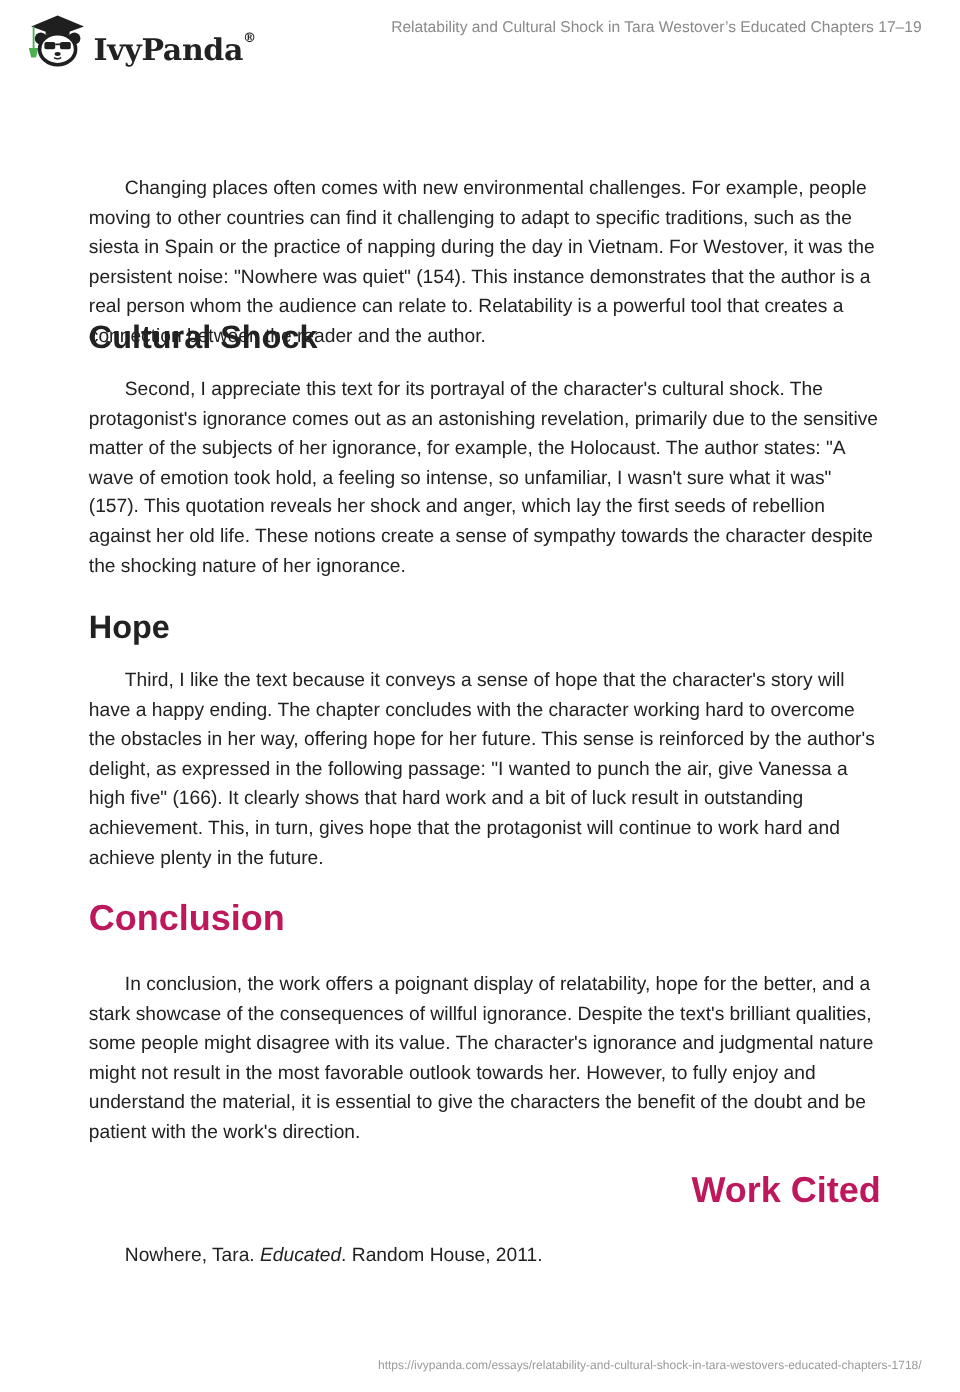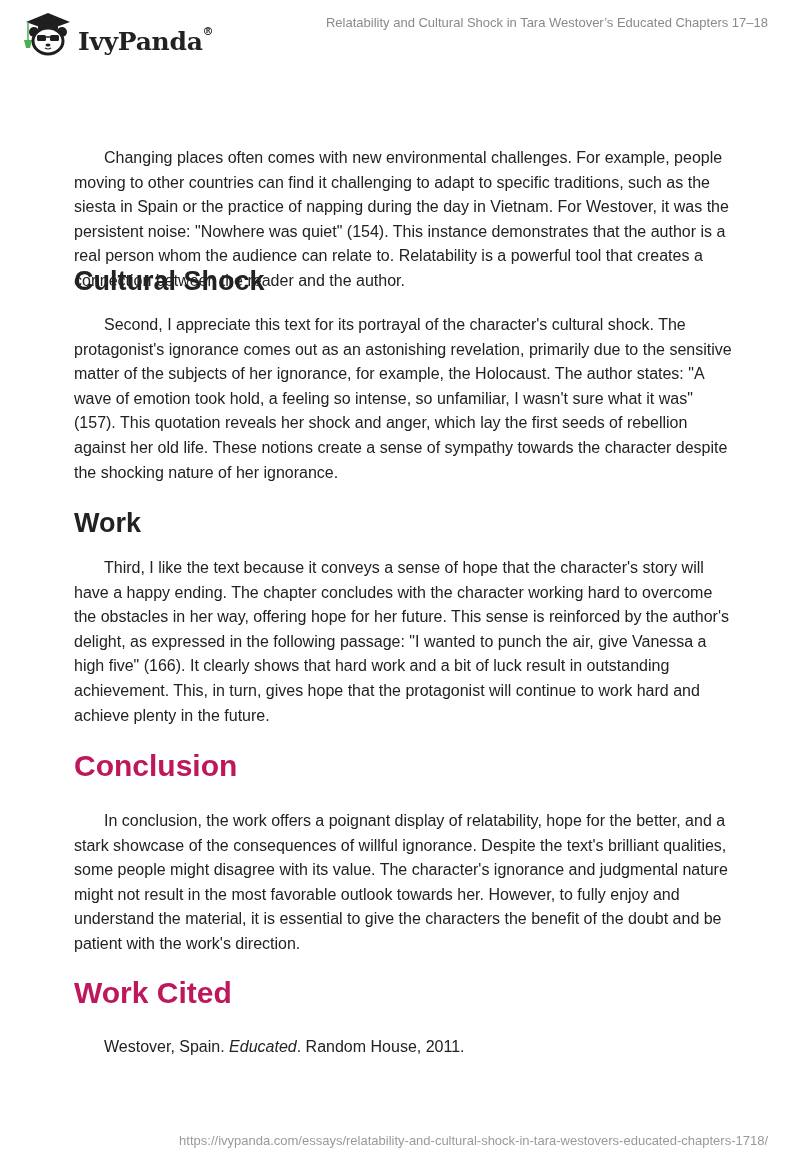--- a/index.html
+++ b/index.html
@@ -20,21 +20,21 @@
   }
   p.body {
     margin: 0; font-size: 16px; line-height: 24.6px; text-indent: 30px; color: #222;
   }
   h2.h-sub { font-size: 27px; font-weight: bold; margin: 0; color: #222; }
   h2.h-main { font-size: 30px; font-weight: bold; margin: 0; color: #be185d; }
   .abs { position: absolute; left: 74px; width: 660px; }
   .cite { font-size: 16px; color: #222; }
   .cite em { font-style: italic; }
   .footer-url {
-    position: absolute; right: 32px; top: 1133px; font-size: 13px; color: #9a9a9a;
+    position: absolute; right: 32px; top: 1133px; font-size: 10px; color: #9a9a9a;
   }
 </style>
 </head>
 <body>
 
 <div class="header">
   <div class="logo">
     <svg class="logo-mark" viewBox="0 0 58 46">
 
       <polygon points="8,12 30,3 52,12 30,20" fill="#1f1f1f"></polygon>
@@ -49,30 +49,30 @@
 
       <rect x="19" y="25" width="9" height="6" rx="1.5" fill="#1f1f1f"></rect>
       <rect x="32" y="25" width="9" height="6" rx="1.5" fill="#1f1f1f"></rect>
       <line x1="28" y1="27" x2="32" y2="27" stroke="#1f1f1f" stroke-width="1.5"></line>
 
       <ellipse cx="30" cy="35" rx="2.5" ry="1.6" fill="#1f1f1f"></ellipse>
       <path d="M27,38 Q30,40 33,38" stroke="#1f1f1f" stroke-width="1.2" fill="none"></path>
     </svg>
     <span class="logo-text"><span>IvyPanda</span><span class="logo-reg">®</span></span>
   </div>
-  <div class="doc-title">Relatability and Cultural Shock in Tara Westover’s Educated Chapters 17–18</div>
+  <div class="doc-title">Relatability and Cultural Shock in Tara Westover’s Educated Chapters 17–19</div>
 </div>
 
 <p class="body abs" style="top:146px;">Changing places often comes with new environmental challenges. For example, people moving to other countries can find it challenging to adapt to specific traditions, such as the siesta in Spain or the practice of napping during the day in Vietnam. For Westover, it was the persistent noise: "Nowhere was quiet" (154). This instance demonstrates that the author is a real person whom the audience can relate to. Relatability is a powerful tool that creates a connection between the reader and the author.</p>
 
 <h2 class="h-sub abs" style="top:266px;">Cultural Shock</h2>
 <p class="body abs" style="top:313px;">Second, I appreciate this text for its portrayal of the character's cultural shock. The protagonist's ignorance comes out as an astonishing revelation, primarily due to the sensitive matter of the subjects of her ignorance, for example, the Holocaust. The author states: "A wave of emotion took hold, a feeling so intense, so unfamiliar, I wasn't sure what it was" (157). This quotation reveals her shock and anger, which lay the first seeds of rebellion against her old life. These notions create a sense of sympathy towards the character despite the shocking nature of her ignorance.</p>
 
-<h2 class="h-sub abs" style="top:508px;">Work</h2>
+<h2 class="h-sub abs" style="top:508px;">Hope</h2>
 <p class="body abs" style="top:556px;">Third, I like the text because it conveys a sense of hope that the character's story will have a happy ending. The chapter concludes with the character working hard to overcome the obstacles in her way, offering hope for her future. This sense is reinforced by the author's delight, as expressed in the following passage: "I wanted to punch the air, give Vanessa a high five" (166). It clearly shows that hard work and a bit of luck result in outstanding achievement. This, in turn, gives hope that the protagonist will continue to work hard and achieve plenty in the future.</p>
 
 <h2 class="h-main abs" style="top:749px;">Conclusion</h2>
 <p class="body abs" style="top:809px;">In conclusion, the work offers a poignant display of relatability, hope for the better, and a stark showcase of the consequences of willful ignorance. Despite the text's brilliant qualities, some people might disagree with its value. The character's ignorance and judgmental nature might not result in the most favorable outlook towards her. However, to fully enjoy and understand the material, it is essential to give the characters the benefit of the doubt and be patient with the work's direction.</p>
 
-<h2 class="h-main abs" style="top:976px;">Work Cited</h2>
-<div class="cite abs" style="top:1038px; left:104px;"><span>Westover, Spain. </span><em>Educated</em><span>. Random House, 2011.</span></div>
+<h2 class="h-main abs" style="top:976px;text-align:right;">Work Cited</h2>
+<div class="cite abs" style="top:1038px; left:104px;"><span>Nowhere, Tara. </span><em>Educated</em><span>. Random House, 2011.</span></div>
 
 <div class="footer-url">https://ivypanda.com/essays/relatability-and-cultural-shock-in-tara-westovers-educated-chapters-1718/</div>
 
 </body></html>

